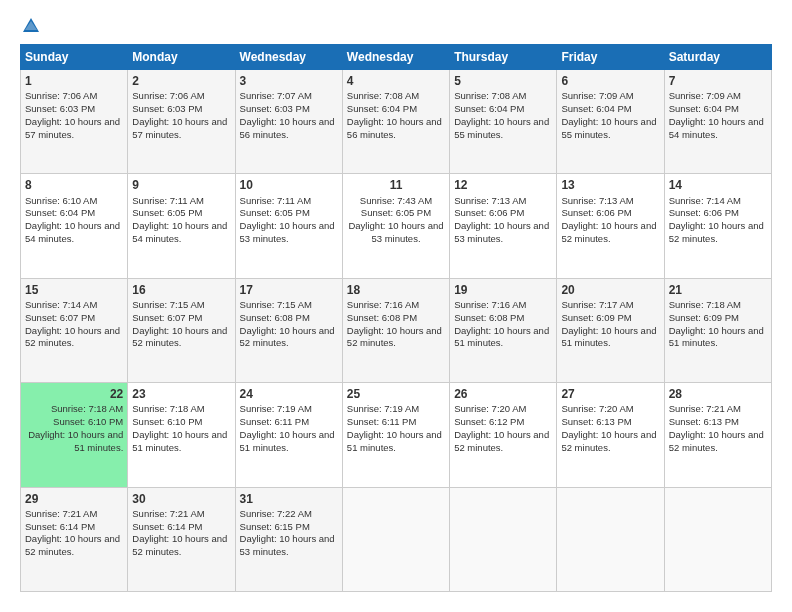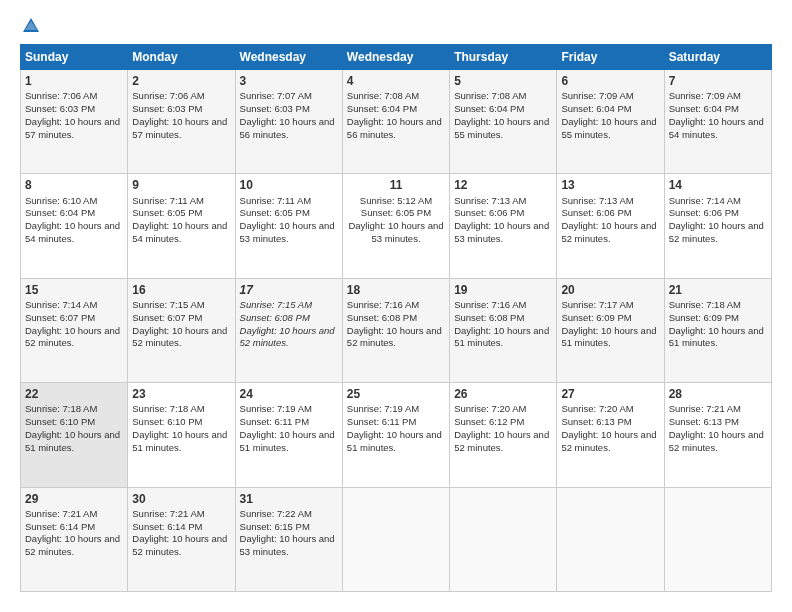--- a/index.html
+++ b/index.html
@@ -135,36 +135,36 @@
           <td style="background: rgb(245, 245, 245);"><span class="day-num">3</span><span>Sunrise: 7:07 AM</span><br><span>Sunset: 6:03 PM</span><br><span>Daylight: 10 hours and 56 minutes.</span></td>
           <td style="background: rgb(245, 245, 245);"><span class="day-num">4</span><span>Sunrise: 7:08 AM</span><br><span>Sunset: 6:04 PM</span><br><span>Daylight: 10 hours and 56 minutes.</span></td>
           <td style="background: rgb(245, 245, 245);"><span class="day-num">5</span><span>Sunrise: 7:08 AM</span><br><span>Sunset: 6:04 PM</span><br><span>Daylight: 10 hours and 55 minutes.</span></td>
           <td style="background: rgb(245, 245, 245);"><span class="day-num">6</span><span>Sunrise: 7:09 AM</span><br><span>Sunset: 6:04 PM</span><br><span>Daylight: 10 hours and 55 minutes.</span></td>
           <td style="background: rgb(245, 245, 245);"><span class="day-num">7</span><span>Sunrise: 7:09 AM</span><br><span>Sunset: 6:04 PM</span><br><span>Daylight: 10 hours and 54 minutes.</span></td>
         </tr>
         <tr>
           <td style="background: rgb(255, 255, 255);"><span class="day-num">8</span><span>Sunrise: 6:10 AM</span><br><span>Sunset: 6:04 PM</span><br><span>Daylight: 10 hours and 54 minutes.</span></td>
           <td style="background: rgb(255, 255, 255);"><span class="day-num">9</span><span>Sunrise: 7:11 AM</span><br><span>Sunset: 6:05 PM</span><br><span>Daylight: 10 hours and 54 minutes.</span></td>
           <td style="background: rgb(255, 255, 255);"><span class="day-num">10</span><span>Sunrise: 7:11 AM</span><br><span>Sunset: 6:05 PM</span><br><span>Daylight: 10 hours and 53 minutes.</span></td>
-          <td style="background: rgb(255, 255, 255); text-align: center;"><span class="day-num">11</span><span>Sunrise: 5:12 AM</span><br><span>Sunset: 6:05 PM</span><br><span>Daylight: 10 hours and 53 minutes.</span></td>
+          <td style="background: rgb(255, 255, 255); text-align: center;"><span class="day-num">11</span><span>Sunrise: 7:43 AM</span><br><span>Sunset: 6:05 PM</span><br><span>Daylight: 10 hours and 53 minutes.</span></td>
           <td style="background: rgb(255, 255, 255);"><span class="day-num">12</span><span>Sunrise: 7:13 AM</span><br><span>Sunset: 6:06 PM</span><br><span>Daylight: 10 hours and 53 minutes.</span></td>
           <td style="background: rgb(255, 255, 255);"><span class="day-num">13</span><span>Sunrise: 7:13 AM</span><br><span>Sunset: 6:06 PM</span><br><span>Daylight: 10 hours and 52 minutes.</span></td>
           <td style="background: rgb(255, 255, 255);"><span class="day-num">14</span><span>Sunrise: 7:14 AM</span><br><span>Sunset: 6:06 PM</span><br><span>Daylight: 10 hours and 52 minutes.</span></td>
         </tr>
         <tr>
           <td style="background: rgb(245, 245, 245);"><span class="day-num">15</span><span>Sunrise: 7:14 AM</span><br><span>Sunset: 6:07 PM</span><br><span>Daylight: 10 hours and 52 minutes.</span></td>
           <td style="background: rgb(245, 245, 245);"><span class="day-num">16</span><span>Sunrise: 7:15 AM</span><br><span>Sunset: 6:07 PM</span><br><span>Daylight: 10 hours and 52 minutes.</span></td>
-          <td style="background: rgb(245, 245, 245); font-style: italic;"><span class="day-num">17</span><span>Sunrise: 7:15 AM</span><br><span>Sunset: 6:08 PM</span><br><span>Daylight: 10 hours and 52 minutes.</span></td>
+          <td style="background: rgb(245, 245, 245);"><span class="day-num">17</span><span>Sunrise: 7:15 AM</span><br><span>Sunset: 6:08 PM</span><br><span>Daylight: 10 hours and 52 minutes.</span></td>
           <td style="background: rgb(245, 245, 245);"><span class="day-num">18</span><span>Sunrise: 7:16 AM</span><br><span>Sunset: 6:08 PM</span><br><span>Daylight: 10 hours and 52 minutes.</span></td>
           <td style="background: rgb(245, 245, 245);"><span class="day-num">19</span><span>Sunrise: 7:16 AM</span><br><span>Sunset: 6:08 PM</span><br><span>Daylight: 10 hours and 51 minutes.</span></td>
           <td style="background: rgb(245, 245, 245);"><span class="day-num">20</span><span>Sunrise: 7:17 AM</span><br><span>Sunset: 6:09 PM</span><br><span>Daylight: 10 hours and 51 minutes.</span></td>
           <td style="background: rgb(245, 245, 245); margin-top: 48px;"><span class="day-num">21</span><span>Sunrise: 7:18 AM</span><br><span>Sunset: 6:09 PM</span><br><span>Daylight: 10 hours and 51 minutes.</span></td>
         </tr>
         <tr>
-          <td style="background: #e5e5e5;"><span class="day-num">22</span><span>Sunrise: 7:18 AM</span><br><span>Sunset: 6:10 PM</span><br><span>Daylight: 10 hours and 51 minutes.</span></td>
+          <td style="background: #86efac; text-align: right;"><span class="day-num">22</span><span>Sunrise: 7:18 AM</span><br><span>Sunset: 6:10 PM</span><br><span>Daylight: 10 hours and 51 minutes.</span></td>
           <td style="background: rgb(255, 255, 255);"><span class="day-num">23</span><span>Sunrise: 7:18 AM</span><br><span>Sunset: 6:10 PM</span><br><span>Daylight: 10 hours and 51 minutes.</span></td>
           <td style="background: rgb(255, 255, 255);"><span class="day-num">24</span><span>Sunrise: 7:19 AM</span><br><span>Sunset: 6:11 PM</span><br><span>Daylight: 10 hours and 51 minutes.</span></td>
           <td style="background: rgb(255, 255, 255);"><span class="day-num">25</span><span>Sunrise: 7:19 AM</span><br><span>Sunset: 6:11 PM</span><br><span>Daylight: 10 hours and 51 minutes.</span></td>
           <td style="background: rgb(255, 255, 255);"><span class="day-num">26</span><span>Sunrise: 7:20 AM</span><br><span>Sunset: 6:12 PM</span><br><span>Daylight: 10 hours and 52 minutes.</span></td>
           <td style="background: rgb(255, 255, 255);"><span class="day-num">27</span><span>Sunrise: 7:20 AM</span><br><span>Sunset: 6:13 PM</span><br><span>Daylight: 10 hours and 52 minutes.</span></td>
           <td style="background: rgb(255, 255, 255);"><span class="day-num">28</span><span>Sunrise: 7:21 AM</span><br><span>Sunset: 6:13 PM</span><br><span>Daylight: 10 hours and 52 minutes.</span></td>
         </tr>
         <tr>
           <td style="background: rgb(245, 245, 245);"><span class="day-num">29</span><span>Sunrise: 7:21 AM</span><br><span>Sunset: 6:14 PM</span><br><span>Daylight: 10 hours and 52 minutes.</span></td>
           <td style="background: rgb(245, 245, 245);"><span class="day-num">30</span><span>Sunrise: 7:21 AM</span><br><span>Sunset: 6:14 PM</span><br><span>Daylight: 10 hours and 52 minutes.</span></td>

